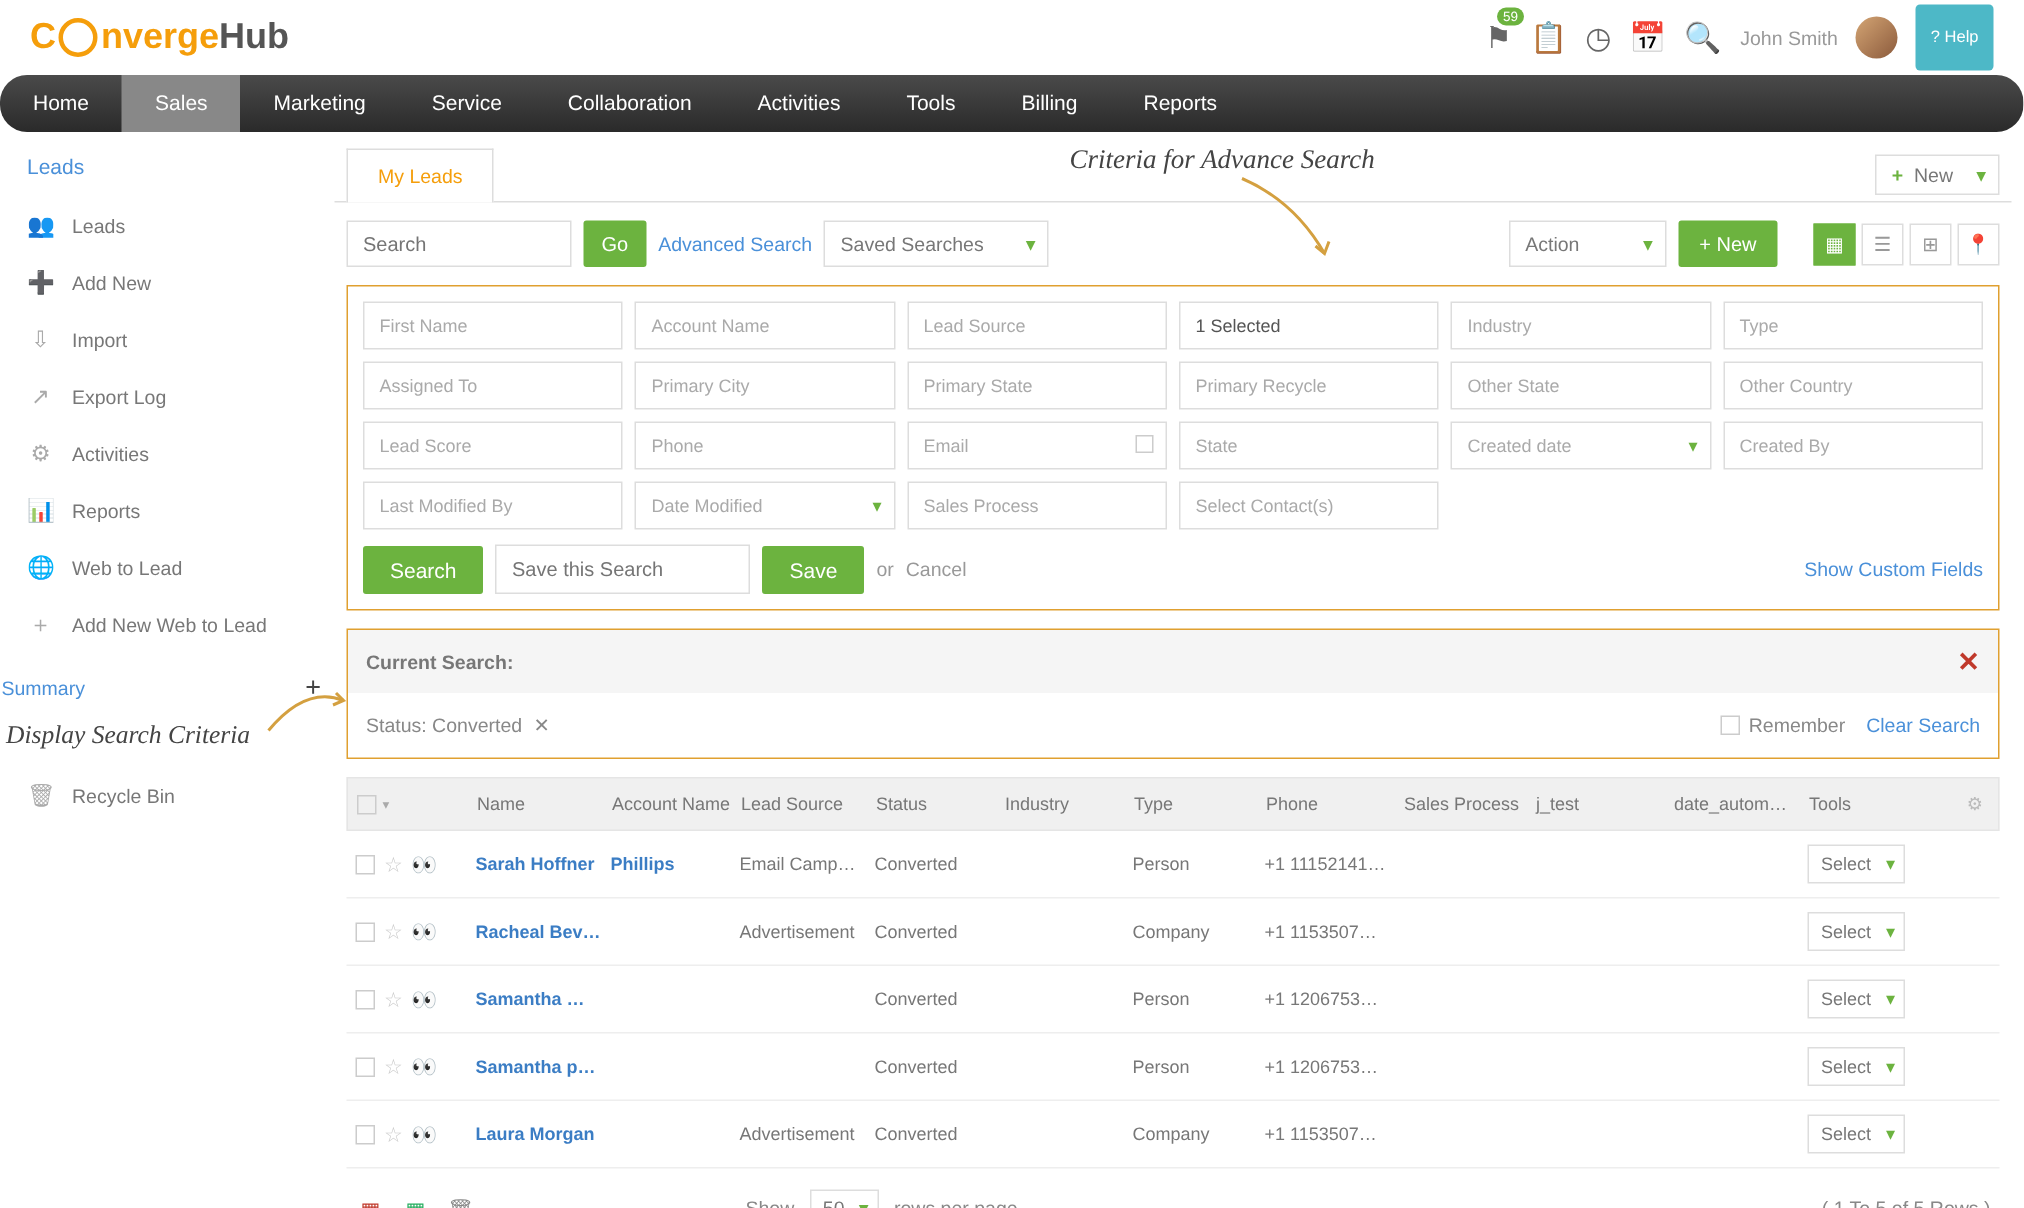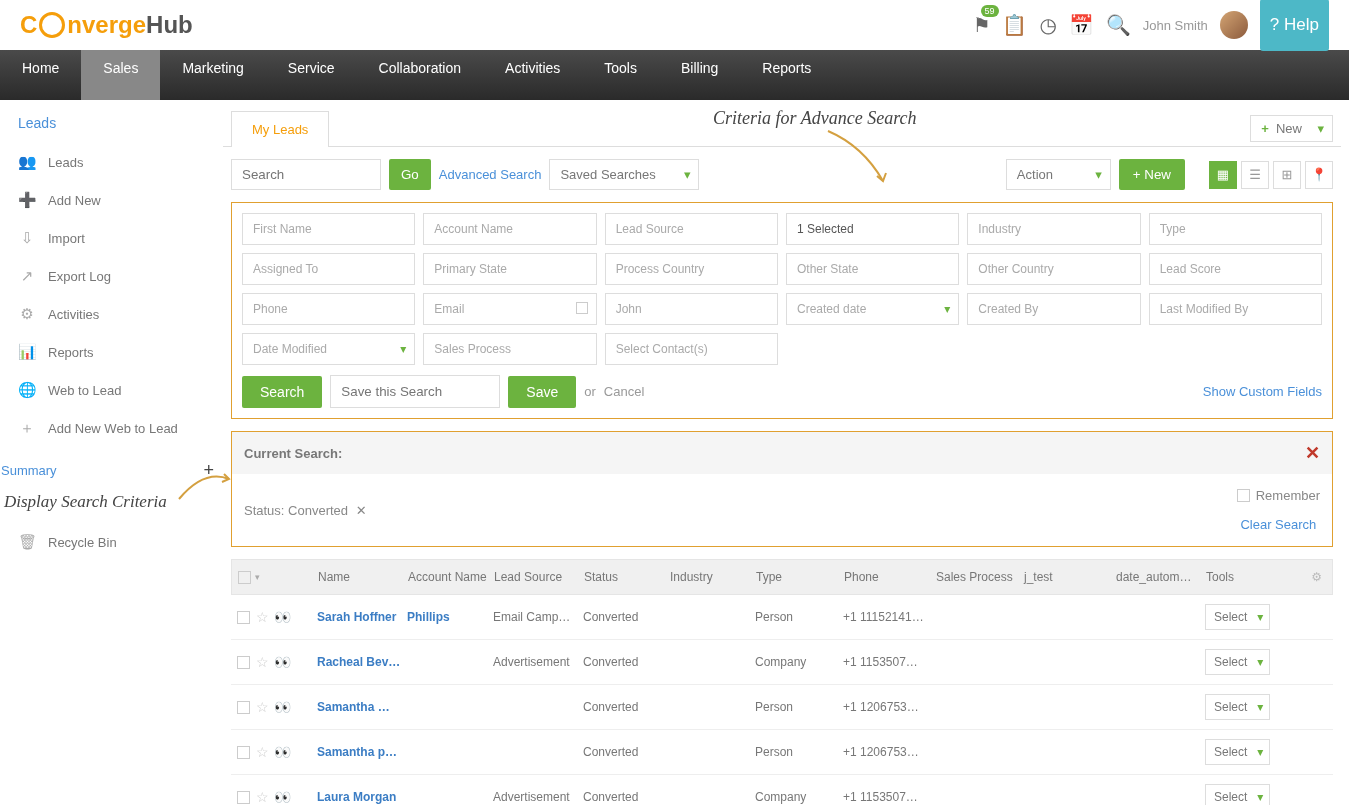--- a/index.html
+++ b/index.html
@@ -7,22 +7,22 @@
 .topbar { display: flex; align-items: center; justify-content: space-between; padding: 8px 20px; height: 50px; }
 .logo { display: flex; align-items: center; font-size: 24px; font-weight: 600; color: #333; }
 .logo .c-orange { color: #f59e0b; }
 .logo .hub { color: #555; }
 .logo-icon { width: 26px; height: 26px; border: 3px solid #f59e0b; border-radius: 50%; display: inline-block; margin: 0 2px; position: relative; }
 .topright { display: flex; align-items: center; gap: 12px; }
 .topright .icon { font-size: 20px; color: #666; position: relative; cursor: pointer; }
 .badge-count { position: absolute; top: -8px; right: -8px; background: #6cb33f; color: #fff; font-size: 9px; padding: 1px 4px; border-radius: 8px; }
 .user { color: #999; font-size: 13px; }
 .avatar { width: 28px; height: 28px; border-radius: 50%; background: linear-gradient(135deg,#d4a574,#8b5a3c); }
-.help-btn { background: #4db8c7; color: #fff; padding: 16px 10px; border-radius: 3px; font-size: 17px; cursor: pointer; }
-.navbar { background: linear-gradient(to bottom, #4a4a4a, #2a2a2a); display: flex; height: 50px; }
+.help-btn { background: #4db8c7; color: #fff; padding: 16px 10px; border-radius: 3px; font-size: 11px; cursor: pointer; }
+.navbar { background: linear-gradient(to bottom, #4a4a4a, #2a2a2a); display: flex; height: 38px; border-radius: 18px; }
 .navbar a { color: #fff; padding: 10px 22px; text-decoration: none; font-size: 14px; cursor: pointer; }
 .navbar a.active { background: #888; }
 .main { display: flex; }
 .sidebar { width: 215px; padding: 15px 0; background: #fff; position: relative; }
 .sidebar-title { color: #4a90d9; padding: 0 18px 12px; font-size: 14px; }
 .sidebar ul { list-style: none; }
 .sidebar li { padding: 10px 18px; display: flex; align-items: center; gap: 12px; color: #777; cursor: pointer; font-size: 13px; }
 .sidebar li .sicon { width: 18px; text-align: center; color: #aaa; font-size: 15px; }
 .summary-row { display: flex; justify-content: space-between; align-items: center; padding: 12px 1px; color: #4a90d9; font-size: 13px; }
 .content { flex: 1; padding: 0 8px 20px; position: relative; }
@@ -54,21 +54,21 @@
 .btn-search, .btn-save { background: #6cb33f; color: #fff; border: none; padding: 8px 18px; border-radius: 2px; cursor: pointer; font-size: 14px; }
 .save-input { border: 1px solid #ddd; padding: 8px 10px; width: 170px; color: #999; }
 .or { color: #999; }
 .cancel { color: #999; cursor: pointer; }
 .show-custom { margin-left: auto; color: #4a90d9; cursor: pointer; }
 .current-search { border: 1px solid #e0a030; margin: 12px 8px 0; }
 .cs-head { background: #f5f5f5; padding: 10px 12px; display: flex; justify-content: space-between; align-items: center; color: #777; font-size: 13px; font-weight: bold; }
 .cs-close { color: #c0392b; font-size: 18px; cursor: pointer; font-weight: bold; }
 .cs-body { padding: 14px 12px; display: flex; justify-content: space-between; align-items: center; color: #888; }
 .cs-status .x { color: #888; cursor: pointer; margin-left: 4px; }
-.cs-right { display: flex; align-items: center; gap: 14px; flex-direction: column; }
+.cs-right { display: flex; align-items: center; gap: 14px; }
 .remember { display: flex; align-items: center; gap: 6px; color: #888; }
 .remember .chk { width: 13px; height: 13px; border: 1px solid #ccc; }
 .table { margin: 12px 8px 0; }
 .thead { background: #f0f0f0; display: grid; grid-template-columns: 80px 90px 86px 90px 86px 86px 88px 92px 88px 92px 90px 100px; padding: 10px 6px; color: #777; font-size: 12px; align-items: center; border: 1px solid #e5e5e5; position: relative; }
 .thead .gear { position: absolute; right: 10px; color: #bbb; cursor: pointer; }
 .thead .hcell:first-child { display: flex; gap: 4px; align-items: center; }
 .chk { width: 13px; height: 13px; border: 1px solid #ccc; display: inline-block; }
 .trow { display: grid; grid-template-columns: 80px 90px 86px 90px 86px 86px 88px 92px 88px 92px 90px 100px; padding: 14px 6px; border-bottom: 1px solid #eee; align-items: center; font-size: 12px; color: #777; }
 .trow .tcell:first-child { display: flex; gap: 6px; align-items: center; }
 .name-link { color: #3b7dc4; font-weight: bold; cursor: pointer; }
@@ -209,28 +209,29 @@
 
     <div class="adv-panel">
       <div class="filter-grid">
         <div class="filter-cell">First Name</div>
         <div class="filter-cell">Account Name</div>
         <div class="filter-cell">Lead Source</div>
         <div class="filter-cell has-val">1 Selected</div>
         <div class="filter-cell">Industry</div>
         <div class="filter-cell">Type</div>
         <div class="filter-cell">Assigned To</div>
+        <div class="filter-cell">Primary City</div>
         <div class="filter-cell">Primary State</div>
-        <div class="filter-cell">Process Country</div>
+        <div class="filter-cell">Primary Recycle</div>
         <div class="filter-cell">Other State</div>
         <div class="filter-cell">Other Country</div>
         <div class="filter-cell">Lead Score</div>
         <div class="filter-cell">Phone</div>
         <div class="filter-cell"><span>Email</span><span class="sq"></span></div>
-        <div class="filter-cell">John</div>
+        <div class="filter-cell">State</div>
         <div class="filter-cell"><span>Created date</span><span class="caret">▾</span></div>
         <div class="filter-cell">Created By</div>
         <div class="filter-cell">Last Modified By</div>
         <div class="filter-cell"><span>Date Modified</span><span class="caret">▾</span></div>
         <div class="filter-cell">Sales Process</div>
         <div class="filter-cell">Select Contact(s)</div>
       </div>
       <div class="adv-actions">
         <button class="btn-search">Search</button>
         <input class="save-input" placeholder="Save this Search" style="">

